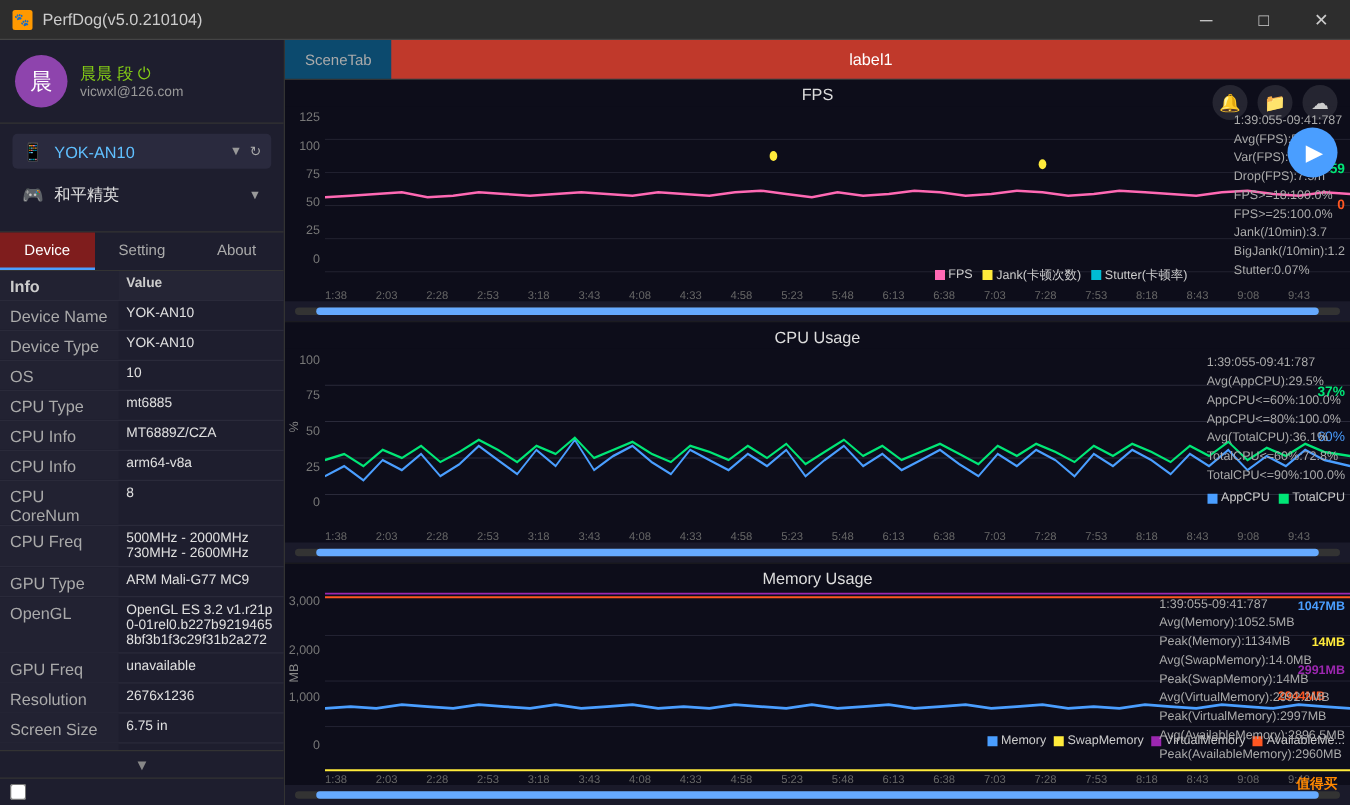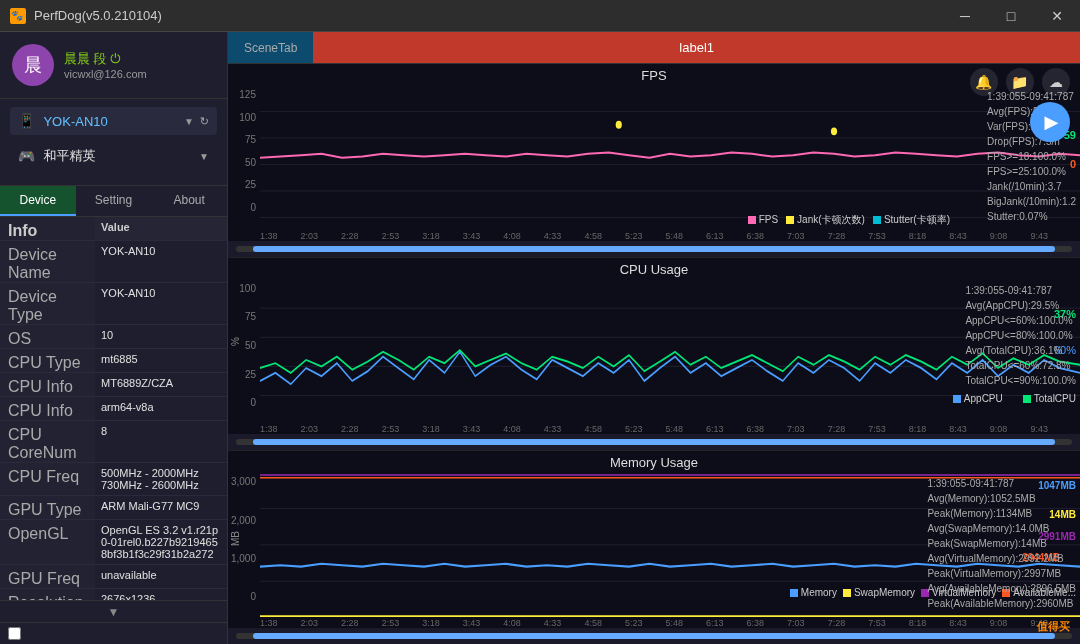--- a/index.html
+++ b/index.html
@@ -32,29 +32,29 @@
     .selector-row { display: flex; align-items: center; padding: 6px 8px; background: #2a2a3e; border-radius: 4px; margin-bottom: 6px; cursor: pointer; }
     .selector-row .icon { margin-right: 8px; font-size: 14px; }
     .selector-row .label { color: #60c0ff; font-size: 13px; flex: 1; }
     .selector-row .arrow { color: #999; font-size: 10px; }
     .selector-row2 { background: transparent; border: none; }
     .selector-row2 .label { color: #e0e0e0; }
 
     
     #tabs { display: flex; border-bottom: 1px solid #333; }
     .tab { flex: 1; text-align: center; padding: 7px 0; cursor: pointer; color: #aaa; font-size: 12px; }
-    .tab.active { color: #fff; border-bottom: 2px solid #4a9eff; background: #14532d; }
+    .tab.active { color: #fff; border-bottom: 2px solid #4a9eff; background: #7f1d1d; }
 
     
     #info-table { flex: 1; overflow-y: auto; }
     #info-table::-webkit-scrollbar { width: 4px; }
     #info-table::-webkit-scrollbar-track { background: #1e1e2e; }
     #info-table::-webkit-scrollbar-thumb { background: #444; }
     .info-row { display: flex; border-bottom: 1px solid #2a2a3a; min-height: 24px; }
-    .info-row .key { width: 95px; padding: 0 8px; color: #aaa; background: #222232; font-size: 16px; flex-shrink: 0; display: flex; align-items: flex-start; padding-top: 5px; }
+    .info-row .key { width: 95px; padding: 0 8px; color: #aaa; background: #222232; font-size: 13px; flex-shrink: 0; display: flex; align-items: flex-start; padding-top: 5px; }
     .info-row .val { flex: 1; padding: 4px 6px; color: #e0e0e0; font-size: 11px; word-break: break-all; }
 
     
     #scroll-down { width: 100%; height: 22px; background: #1e1e2e; display: flex; align-items: center; justify-content: center; border-top: 1px solid #333; cursor: pointer; }
     #scroll-down .arrow-icon { color: #888; font-size: 12px; }
 
     
     #log-bar { height: 22px; background: #1e1e2e; border-top: 1px solid #333; display: flex; align-items: center; padding: 0 8px; gap: 6px; }
     #log-bar input[type=checkbox] { margin: 0; }
     #log-bar .log-label { color: #aaa; font-size: 12px; margin-top: 44px; }
@@ -365,21 +365,21 @@
               <div style="color:#aaa;">1:39:055-09:41:787</div>
               <div style="color:#aaa;">Avg(AppCPU):29.5%</div>
               <div style="color:#aaa;">AppCPU&lt;=60%:100.0%</div>
               <div style="color:#aaa;">AppCPU&lt;=80%:100.0%</div>
               <div style="color:#aaa;">Avg(TotalCPU):36.1%</div>
               <div style="color:#aaa;">TotalCPU&lt;=60%:72.8%</div>
               <div style="color:#aaa;">TotalCPU&lt;=90%:100.0%</div>
             </div>
             <div style="position:absolute; right:4px; top:20%; font-size:11px; color:#00e676; font-weight:bold;">37%</div>
             <div style="position:absolute; right:4px; top:45%; font-size:11px; color:#4a9eff; font-weight:normal;">60%</div>
-            <div style="position:absolute; right:4px; bottom:18px; display:flex; gap:20px;">
+            <div style="position:absolute; right:4px; bottom:18px; display:flex; gap:7px;">
               <div class="legend-item">
                 <div class="legend-dot" style="background:#4a9eff;"></div>
                 <span style="color:#ccc; font-size:10px;">AppCPU</span>
               </div>
               <div class="legend-item">
                 <div class="legend-dot" style="background:#00e676;"></div>
                 <span style="color:#ccc; font-size:10px;">TotalCPU</span>
               </div>
             </div>
           </div>

